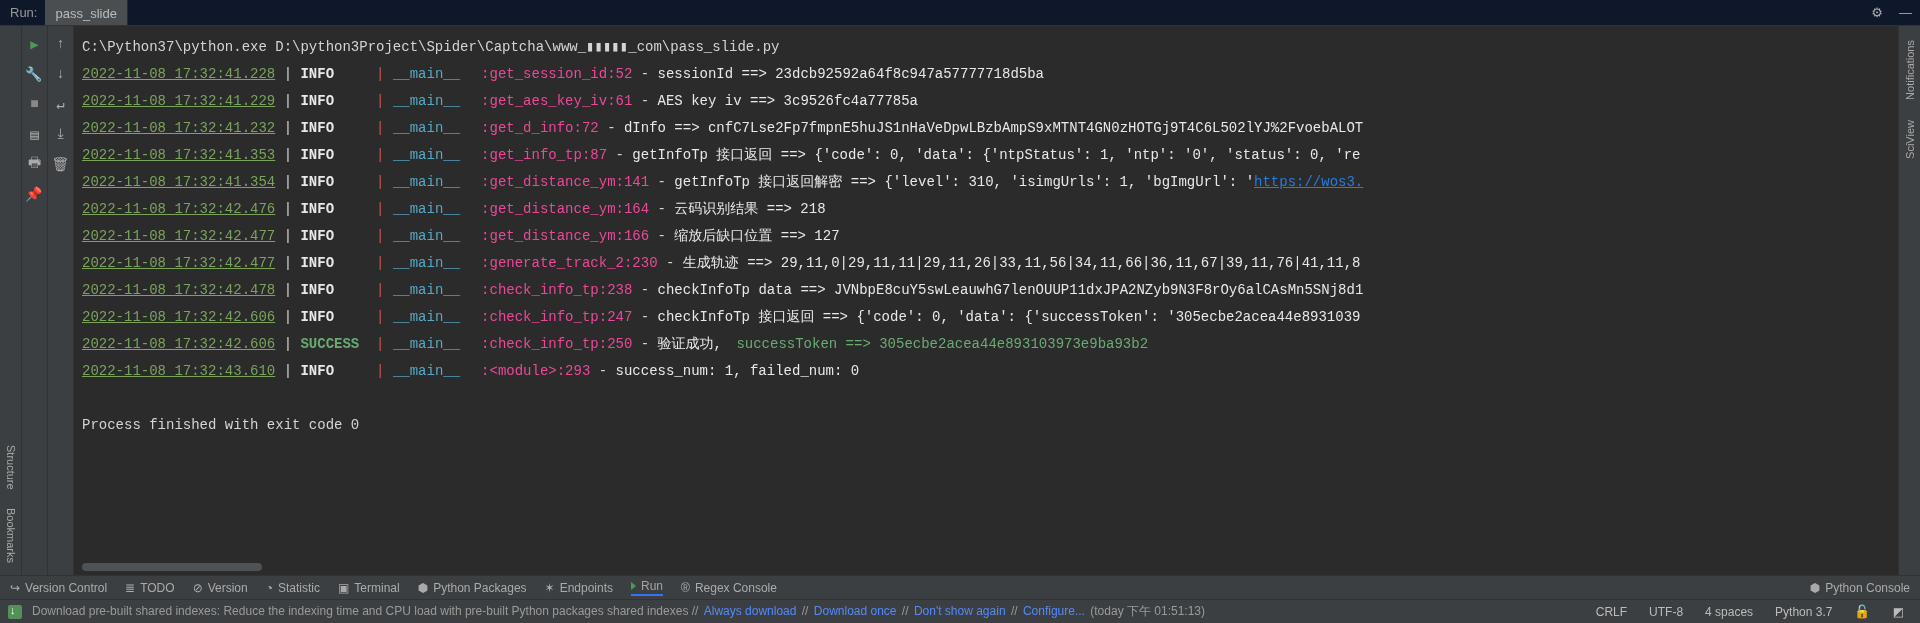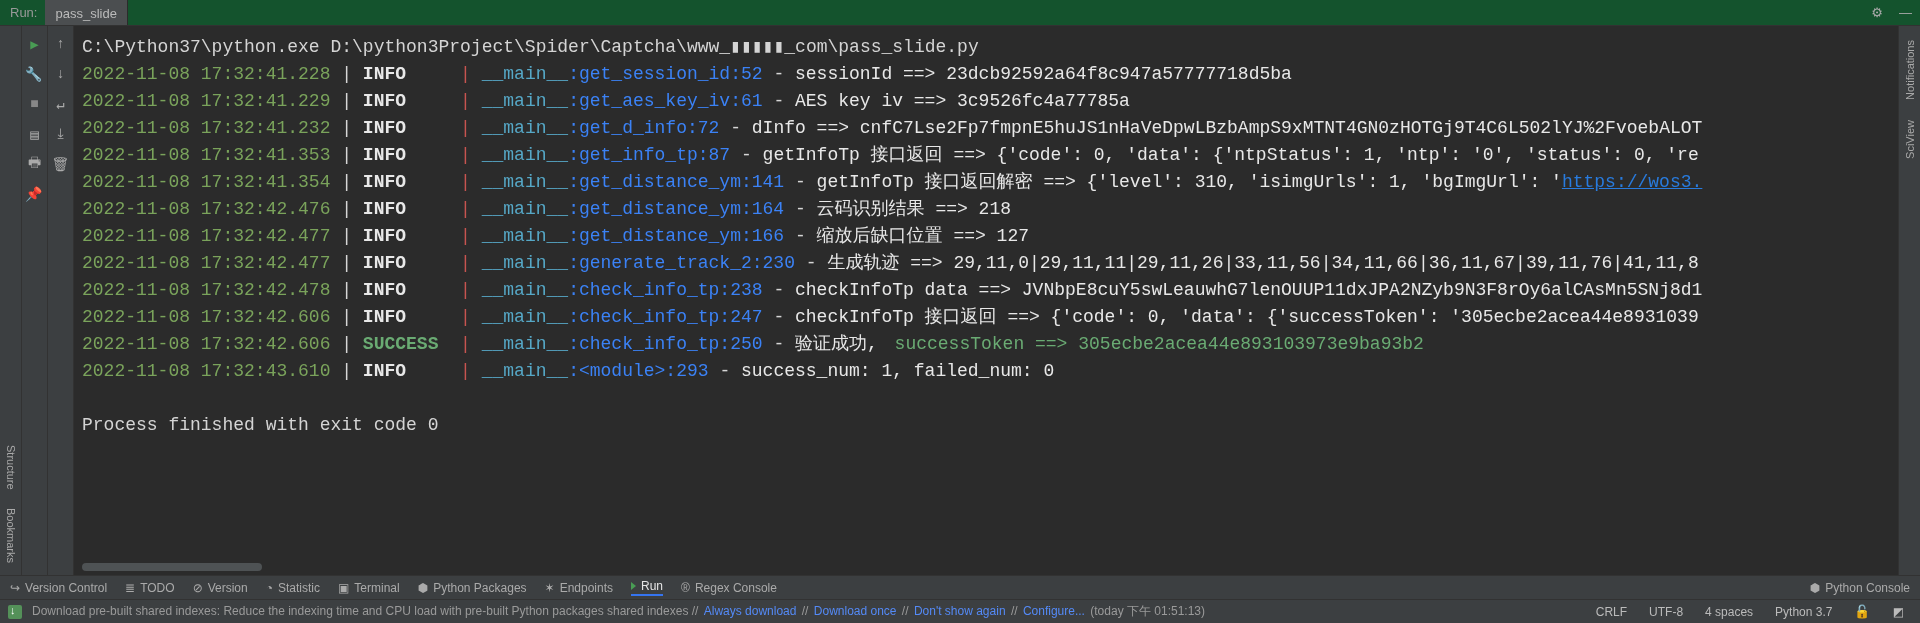--- a/index.html
+++ b/index.html
@@ -10,21 +10,21 @@
     font-family: Consolas, "Courier New", monospace;
     font-size: 15px;
     color: #bbbbbb;
     overflow: hidden;
   }
   body { display: flex; flex-direction: column; }
 
   
   .run-header {
     display: flex; align-items: center; height: 26px;
-    background: #14532d; border-bottom: 1px solid #323232;
+    background: #0f172a; border-bottom: 1px solid #323232;
     color: #bbbbbb; font-size: 13px; font-family: "Segoe UI", sans-serif;
   }
   .run-header .lbl { padding: 0 8px 0 10px; color: #999; }
   .run-tab {
     display: flex; align-items: center; gap: 6px;
     background: #4b4e50; height: 100%; padding: 0 10px;
     border-right: 1px solid #2b2b2b;
     flex-direction: column;
   }
   .run-tab .py-icon {
@@ -50,33 +50,33 @@
     padding-top: 8px; border-right: 1px solid #323232;
   }
   .gutter-col .btn { width: 20px; height: 20px; display:flex; align-items:center; justify-content:center; cursor:pointer; color:#aaa; font-size: 14px;}
   .gutter-col .btn.play { color:#499c54; }
 
   .console-wrap { flex:1; overflow: hidden; position: relative; }
   .console {
     padding: 8px 0 0 8px;
     white-space: pre;
     line-height: 27px;
-    font-size: 18px;
+    font-size: 14px;
     letter-spacing: 0;
     overflow-x: hidden;
   }
   .console .line { white-space: pre; }
 
-  .c-ts { color: #7aa35b; }
+  .c-ts { color: #7aa35b; text-decoration: underline; }
   .c-sep { color: #d6d6d6; }
   .c-pipe { color: #c75450; }
   .c-info { color: #e8e8e8; font-weight: bold;}
   .c-success { color: #6aab73; font-weight: bold;}
   .c-src { color: #56a8c7; margin-top: 16px; }
-  .c-loc { color: #3b82f6; }
+  .c-loc { color: #ec4899; margin-left: 21px; }
   .c-msg { color: #e8e8e8; }
   .c-msg-green { color: #6aab73; margin-left: 6px; }
   .c-link { color: #287bde; text-decoration: underline;}
   .c-plain { color: #d4d4d4; }
 
   
   .right-tabs {
     width: 22px; background:#3c3f41; border-left:1px solid #323232;
     display:flex; flex-direction: column; align-items:center; gap: 20px;
     padding-top: 14px;
@@ -91,21 +91,21 @@
   }
   .lv { writing-mode: vertical-rl; font-size: 11px; font-family:"Segoe UI",sans-serif; color:#aaa; cursor:pointer;}
 
   
   .bottom-tools {
     height: 24px; background:#3c3f41; border-top:1px solid #323232;
     display:flex; align-items:center; gap: 18px; padding: 0 10px;
     font-size: 12px; font-family:"Segoe UI",sans-serif; color:#aaa;
   }
   .bottom-tools .tool { display:flex; align-items:center; gap: 5px; cursor:pointer; }
-  .bottom-tools .tool.active { color:#e5e5e5; border-bottom: 2px solid #3574f0; padding-bottom:1px;justify-content:space-between;}
+  .bottom-tools .tool.active { color:#a3a3a3; border-bottom: 2px solid #3574f0; padding-bottom:1px;justify-content:space-between;}
   .bottom-tools .spacer { flex: 1; }
   .tool .tri { width:0;height:0;border-left:5px solid #499c54;border-top:4px solid transparent;border-bottom:4px solid transparent;}
 
   
   .status-bar {
     height: 24px; background:#3c3f41; border-top:1px solid #323232;
     display:flex; align-items:center; gap: 6px; padding: 0 8px;
     font-size: 12px; font-family:"Segoe UI",sans-serif; color:#9a9a9a;
     white-space: nowrap; overflow:hidden;
   }

